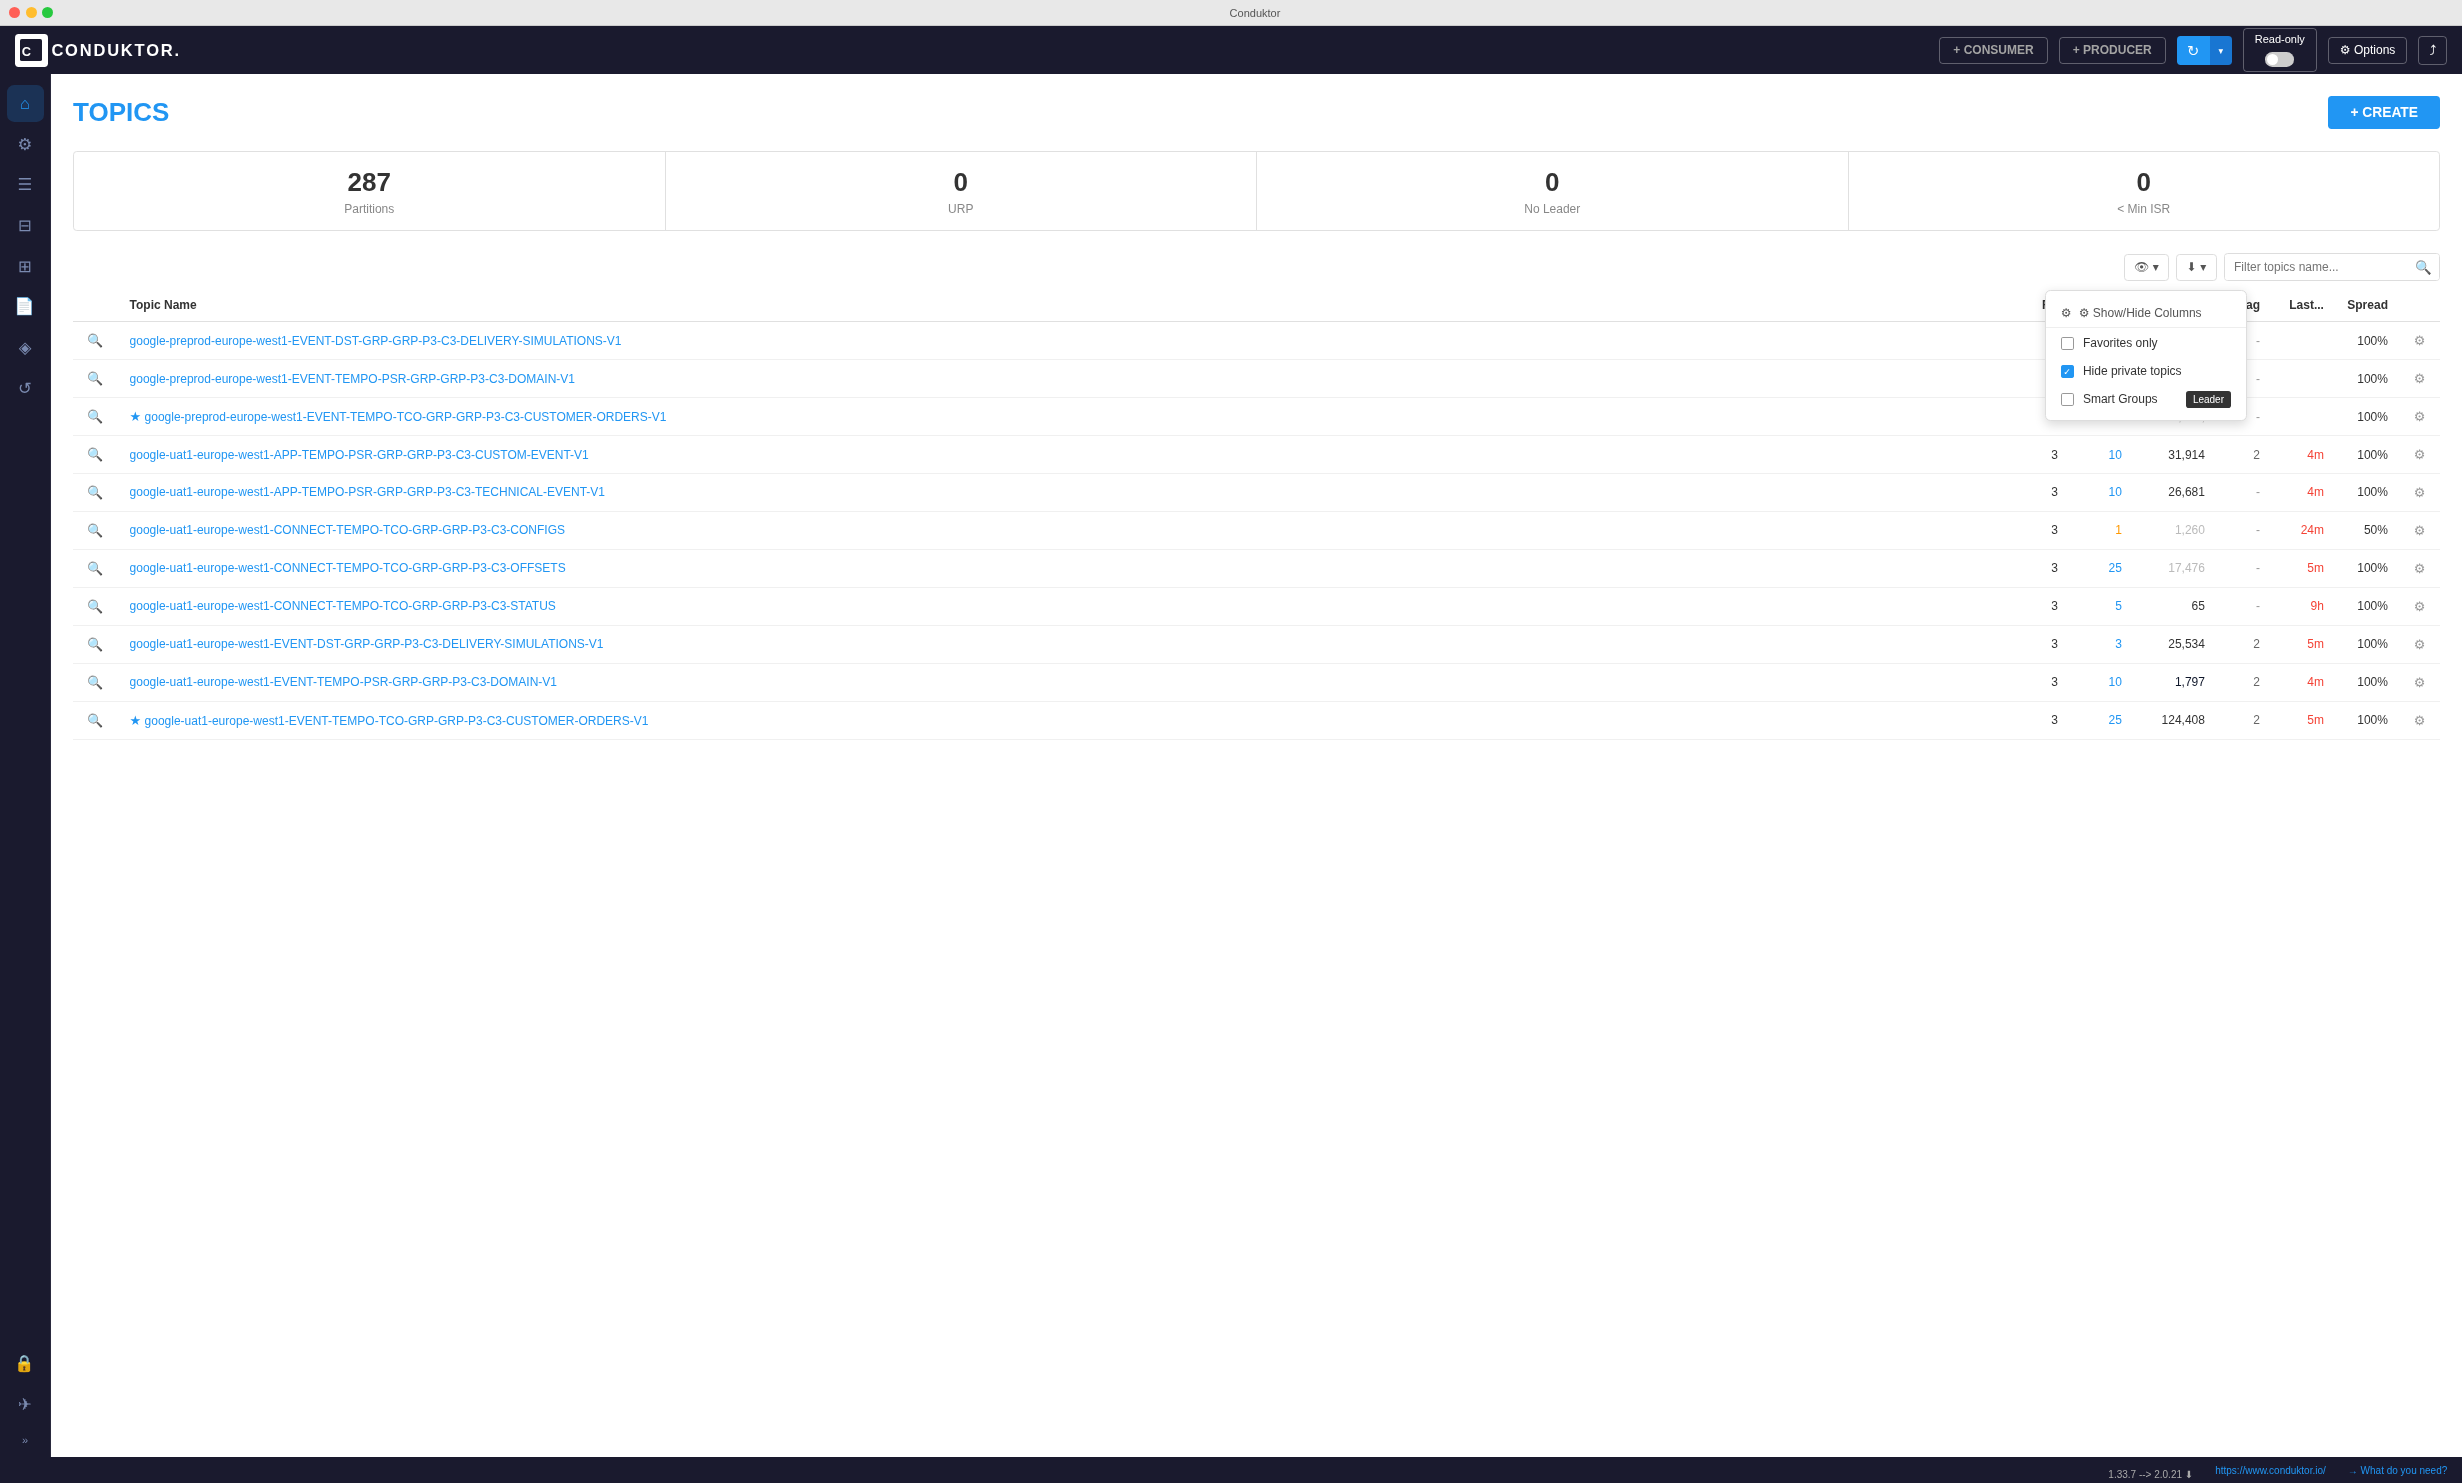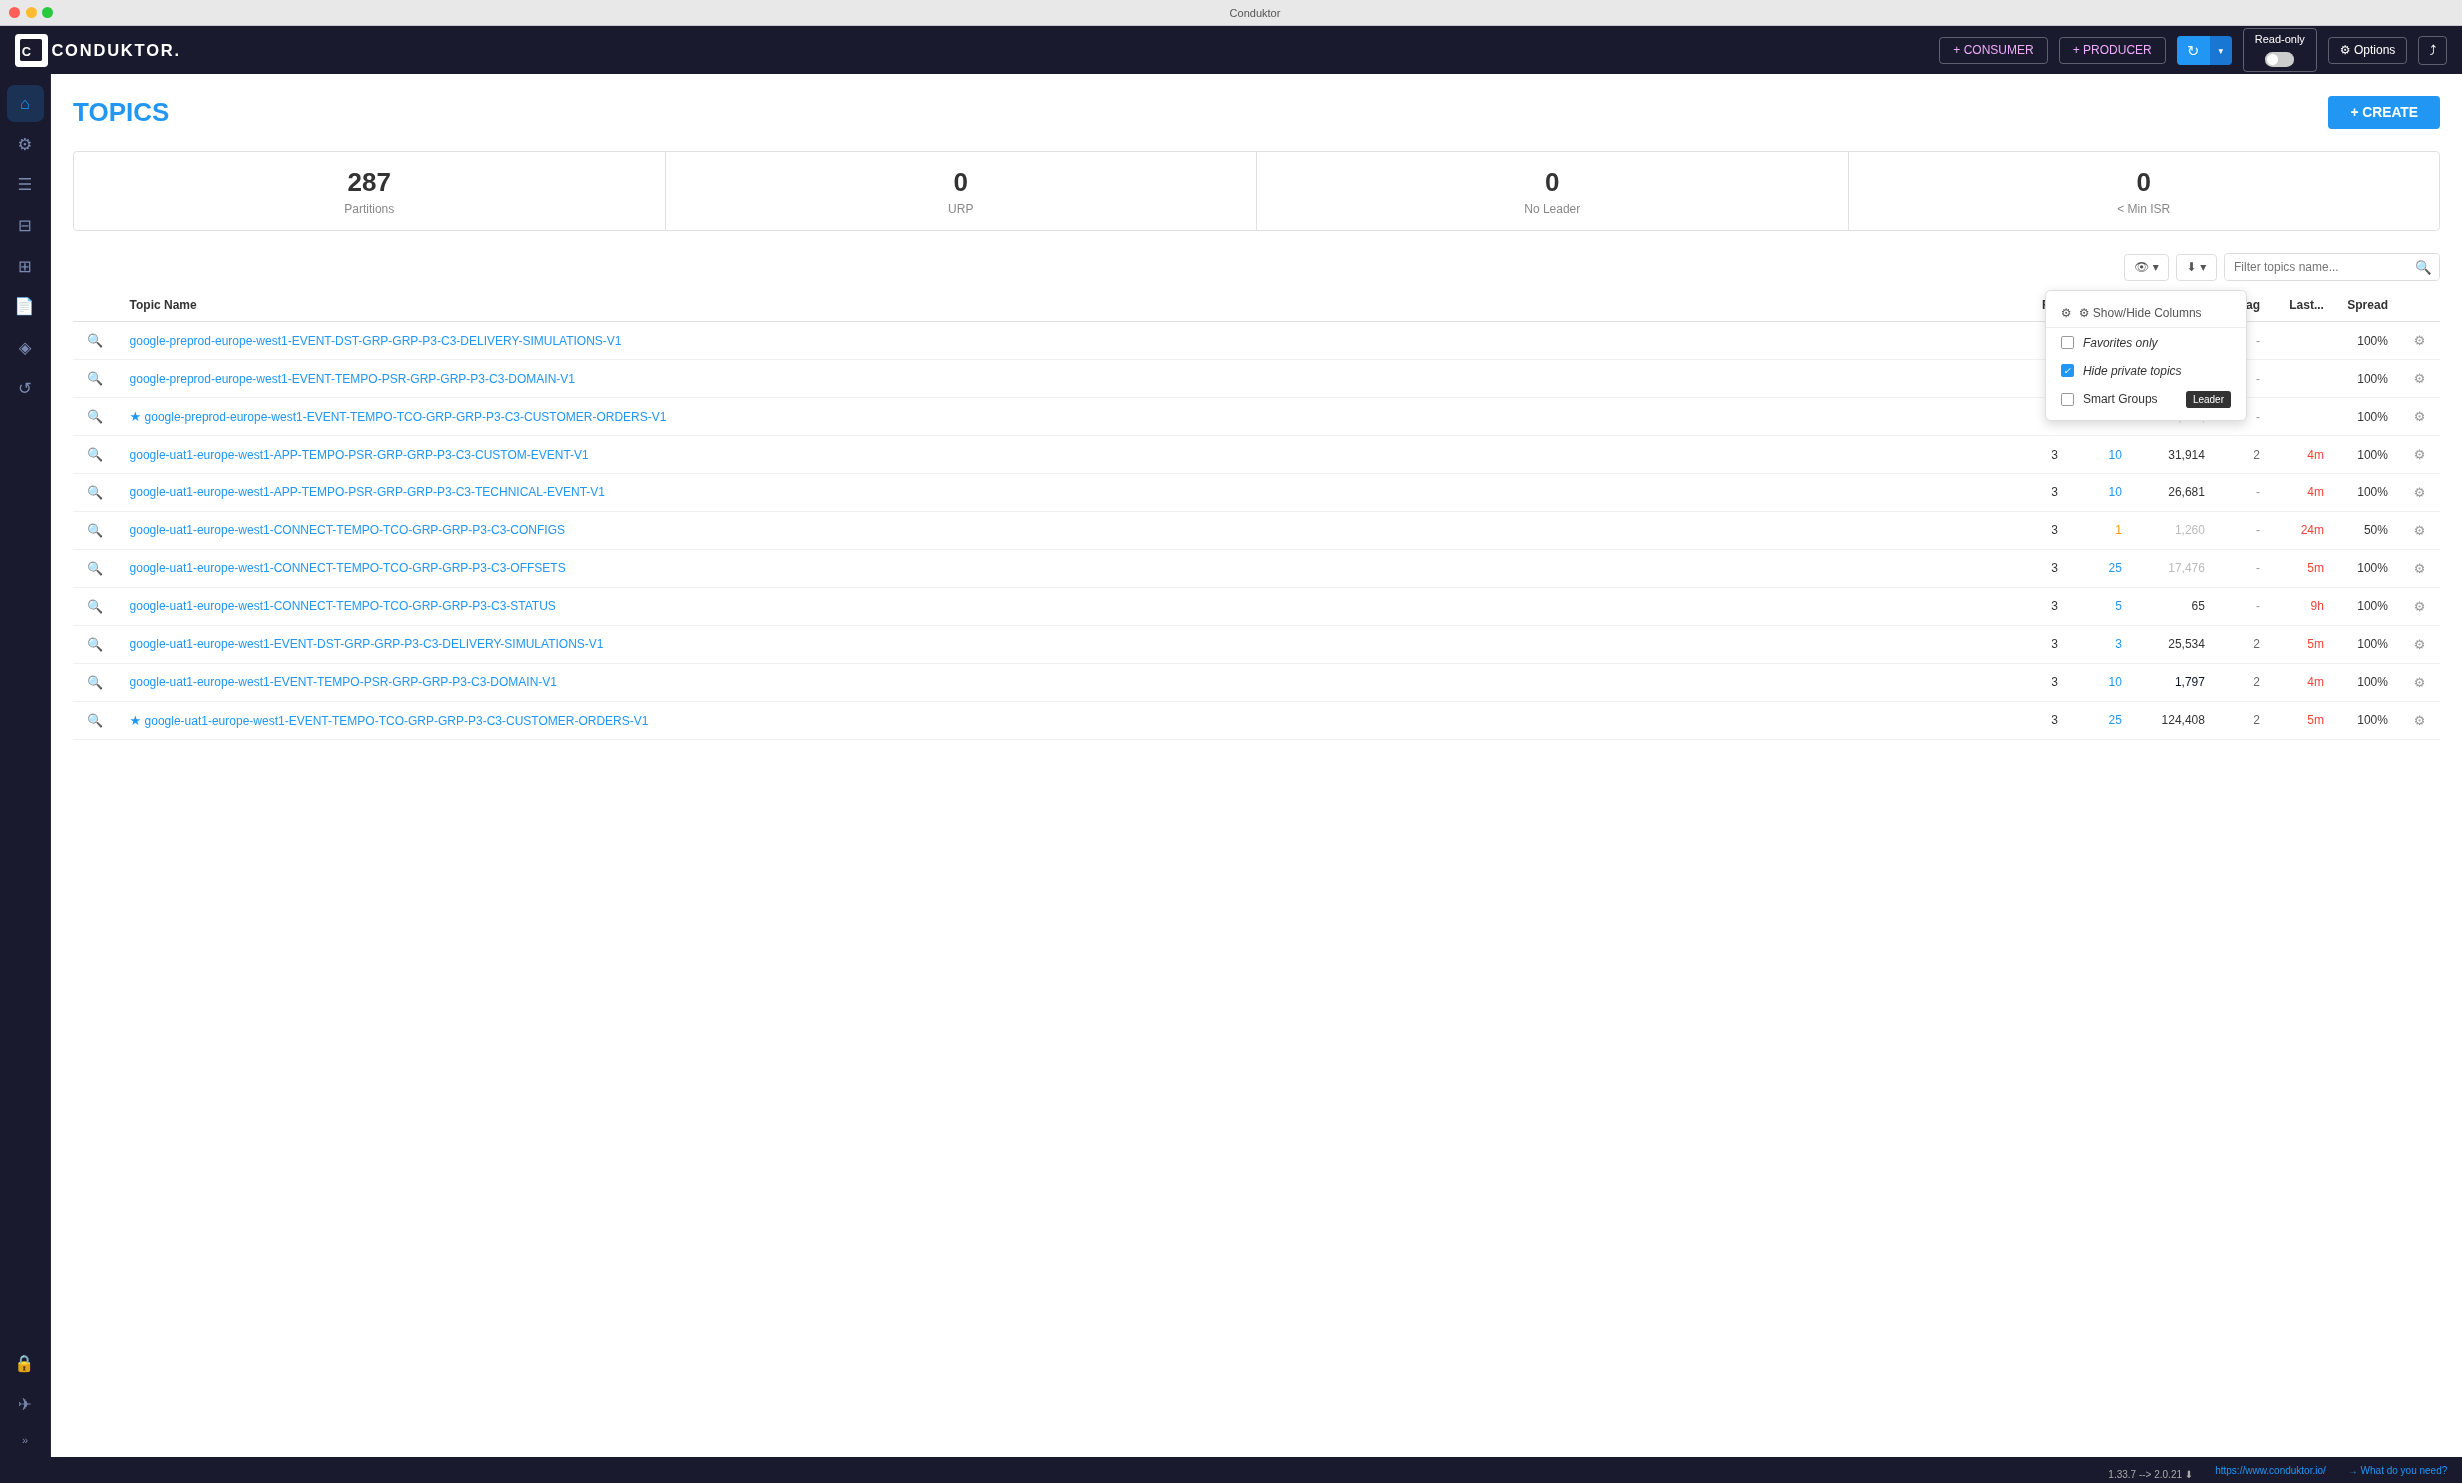--- a/index.html
+++ b/index.html
@@ -34,23 +34,24 @@
     .logo { color: white; font-size: 18.3px; font-weight: bold; letter-spacing: 0.9px; margin-right: auto; display: flex; align-items: center; gap: 3.7px; }
     .logo-icon { width: 33px; height: 33px; background: white; border-radius: 3.7px; display: flex; align-items: center; justify-content: center; }
     .logo-text { color: white; font-size: 16.5px; font-weight: 800; letter-spacing: 1.8px; }
 
     .nav-btn {
       display: flex; align-items: center; gap: 5.5px;
       padding: 5.5px 13px;
       border-radius: 3.7px;
       border: 0.9px solid rgba(255,255,255,0.3);
       background: transparent;
-      color: #f0abfc;
+      color: #a3a3a3;
       font-size: 12px;
       cursor: pointer;
+      font-weight: bold;
     }
 
     .refresh-btn {
       width: 33px; height: 29px;
       background: #2196F3;
       border: none;
       border-radius: 3.7px 0 0 3.7px;
       color: white;
       cursor: pointer;
       display: flex; align-items: center; justify-content: center;
@@ -241,24 +242,23 @@
     }
     .dropdown-header {
       padding: 7.3px 14.7px;
       font-size: 12px;
       color: #555;
       border-bottom: 0.9px solid #eee;
       display: flex; align-items: center; gap: 7.3px;
     }
     .dropdown-item {
       padding: 7.3px 14.7px;
-      display: flex; align-items: flex-start; gap: 9.2px;
+      display: flex; align-items: flex-end; gap: 9.2px;
       font-size: 12px;
       cursor: pointer;
-      font-style: italic;
     }
     .checkbox {
       width: 13px; height: 13px;
       border: 0.9px solid #999;
       border-radius: 1.8px;
       display: flex; align-items: center; justify-content: center;
       flex-shrink: 0;
     }
     .checkbox.checked { background: #2196F3; border-color: #2196F3; color: white; font-size: 9.2px; }
     .smart-groups-item {

